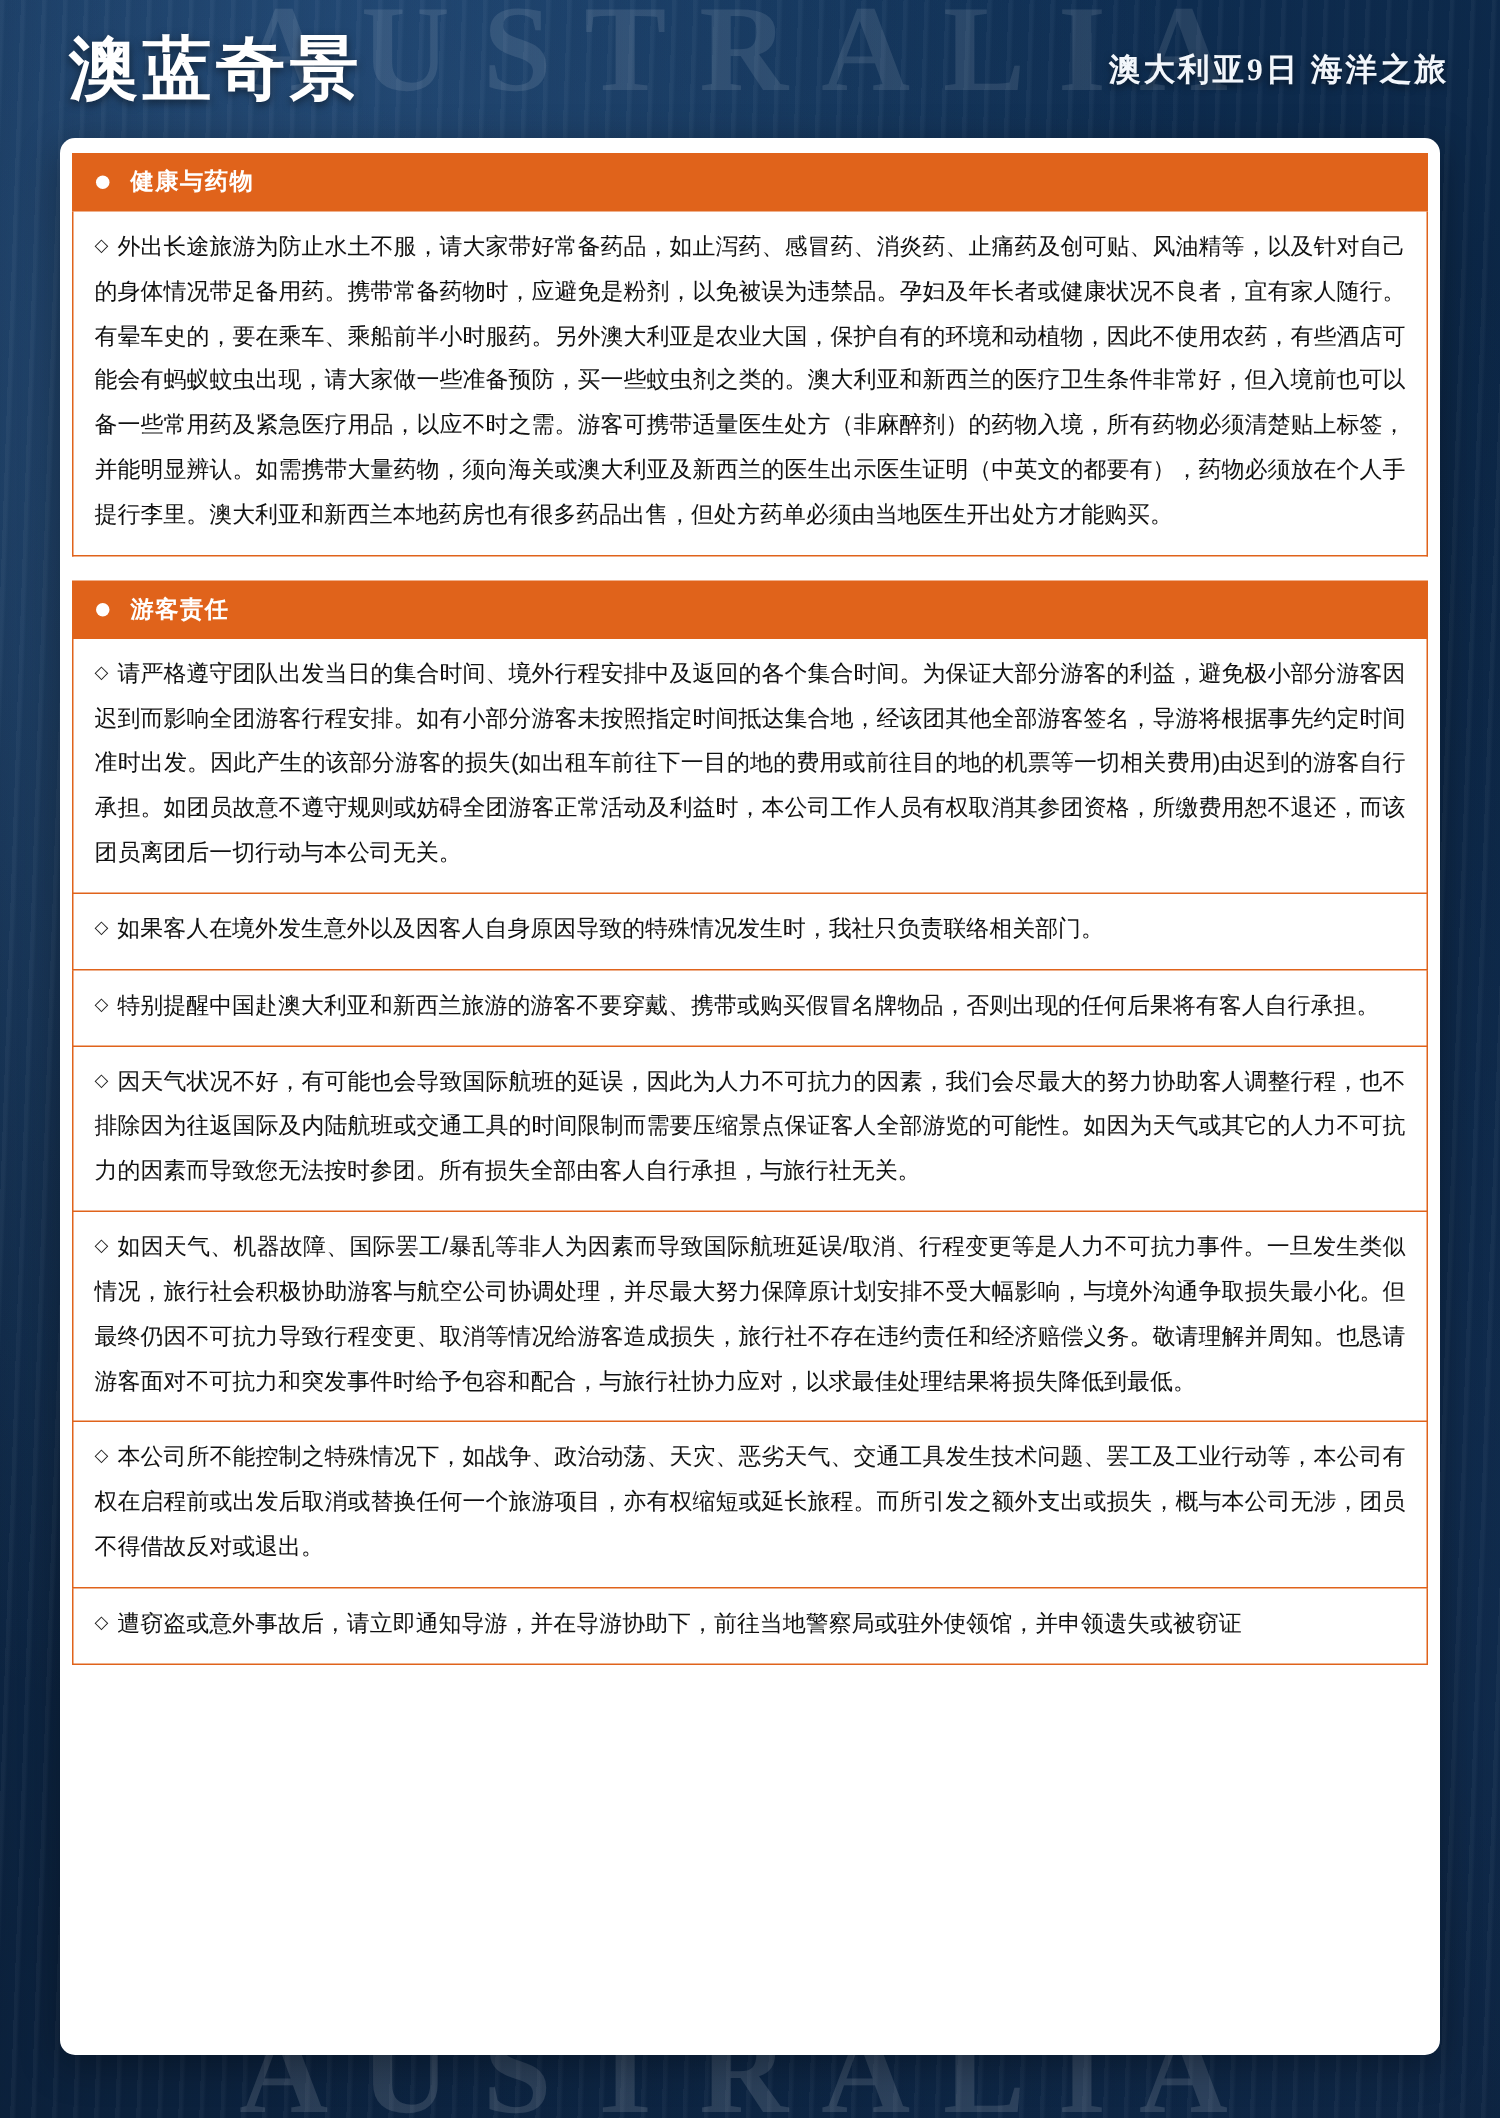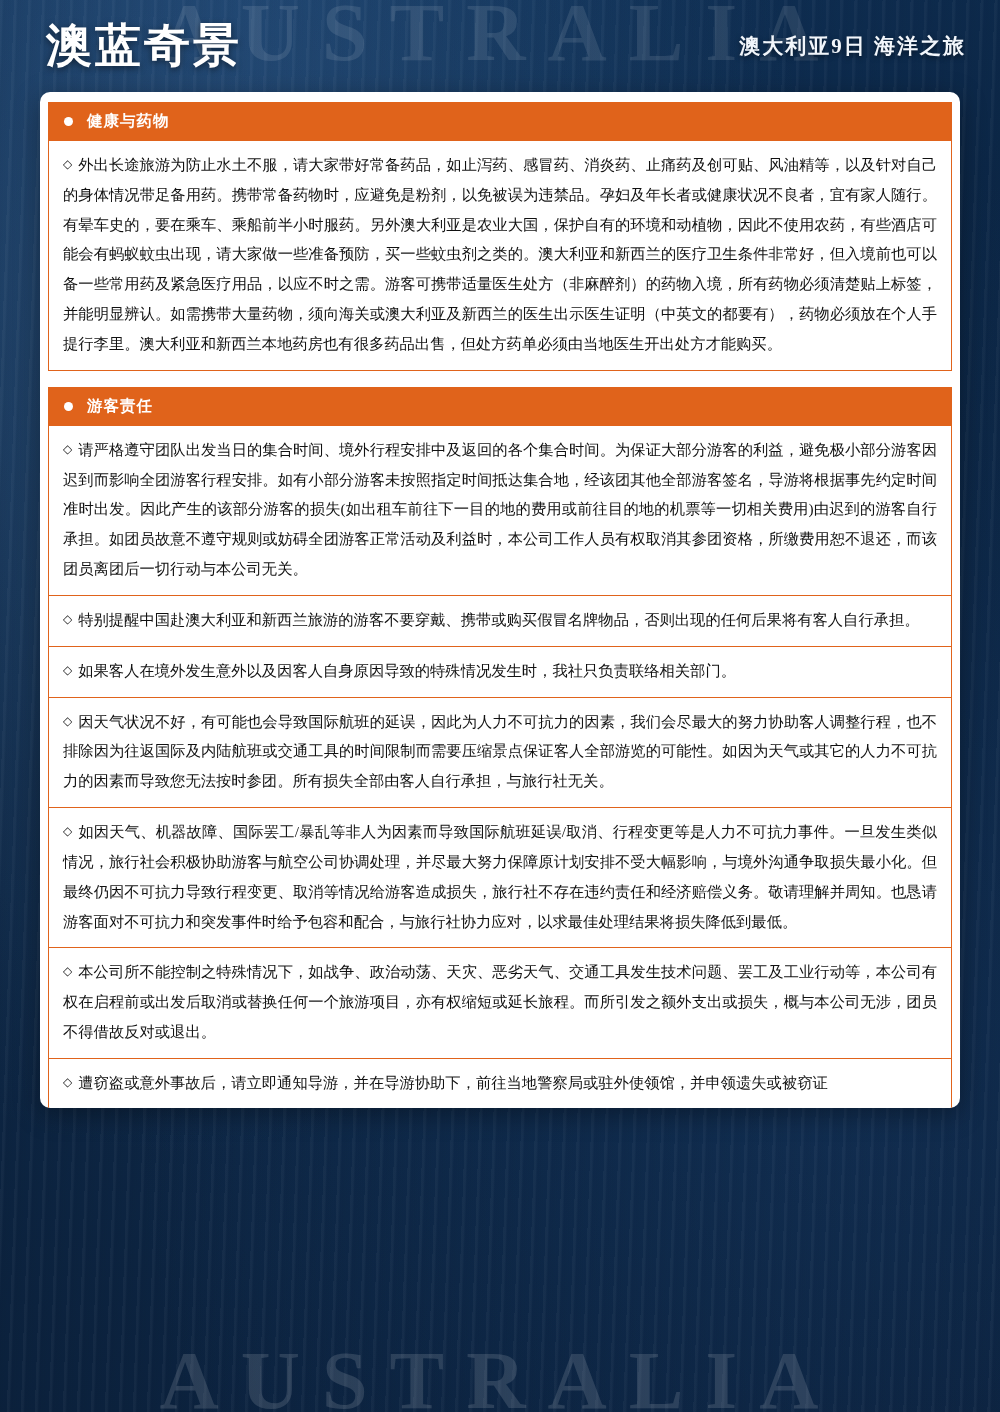--- a/index.html
+++ b/index.html
@@ -82,28 +82,27 @@
     font-weight: 700;
     color: #f2f6fb;
     letter-spacing: 2px;
     text-shadow: 0 2px 5px rgba(0,0,0,0.5);
   }
   .sheet {
     position: absolute;
     left: 40px;
     top: 92px;
     width: 920px;
-    height: 1016px;
+    height: 1278px;
     background: #ffffff;
     border-radius: 10px;
     box-shadow: 0 6px 26px rgba(0,0,0,0.35);
     overflow: hidden;
     box-sizing: border-box;
     padding: 10px 8px 16px 8px;
-    font-family: Liberation Serif, serif;
   }
   .content {
     position: relative;
     width: 904px;
     margin: 0 auto;
   }
   .section-head {
     background: #e0631b;
     color: #ffffff;
     font-size: 15.5px;
@@ -163,21 +162,21 @@
         <div class="section-head">
           <span class="bullet"></span>
           <span>健康与药物</span>
         </div>
         <div class="para"><span class="diamond">◇</span><span>外出长途旅游为防止水土不服，请大家带好常备药品，如止泻药、感冒药、消炎药、止痛药及创可贴、风油精等，以及针对自己的身体情况带足备用药。携带常备药物时，应避免是粉剂，以免被误为违禁品。孕妇及年长者或健康状况不良者，宜有家人随行。有晕车史的，要在乘车、乘船前半小时服药。另外澳大利亚是农业大国，保护自有的环境和动植物，因此不使用农药，有些酒店可能会有蚂蚁蚊虫出现，请大家做一些准备预防，买一些蚊虫剂之类的。澳大利亚和新西兰的医疗卫生条件非常好，但入境前也可以备一些常用药及紧急医疗用品，以应不时之需。游客可携带适量医生处方（非麻醉剂）的药物入境，所有药物必须清楚贴上标签，并能明显辨认。如需携带大量药物，须向海关或澳大利亚及新西兰的医生出示医生证明（中英文的都要有），药物必须放在个人手提行李里。澳大利亚和新西兰本地药房也有很多药品出售，但处方药单必须由当地医生开出处方才能购买。</span></div>
         <div class="section-head">
           <span class="bullet"></span>
           <span>游客责任</span>
         </div>
         <div class="para"><span class="diamond">◇</span><span>请严格遵守团队出发当日的集合时间、境外行程安排中及返回的各个集合时间。为保证大部分游客的利益，避免极小部分游客因迟到而影响全团游客行程安排。如有小部分游客未按照指定时间抵达集合地，经该团其他全部游客签名，导游将根据事先约定时间准时出发。因此产生的该部分游客的损失(如出租车前往下一目的地的费用或前往目的地的机票等一切相关费用)由迟到的游客自行承担。如团员故意不遵守规则或妨碍全团游客正常活动及利益时，本公司工作人员有权取消其参团资格，所缴费用恕不退还，而该团员离团后一切行动与本公司无关。</span></div>
+        <div class="para"><span class="diamond">◇</span><span>如果客人在境外发生意外以及因客人自身原因导致的特殊情况发生时，我社只负责联络相关部门。</span></div>
         <div class="para"><span class="diamond">◇</span><span>特别提醒中国赴澳大利亚和新西兰旅游的游客不要穿戴、携带或购买假冒名牌物品，否则出现的任何后果将有客人自行承担。</span></div>
-        <div class="para"><span class="diamond">◇</span><span>如果客人在境外发生意外以及因客人自身原因导致的特殊情况发生时，我社只负责联络相关部门。</span></div>
         <div class="para"><span class="diamond">◇</span><span>因天气状况不好，有可能也会导致国际航班的延误，因此为人力不可抗力的因素，我们会尽最大的努力协助客人调整行程，也不排除因为往返国际及内陆航班或交通工具的时间限制而需要压缩景点保证客人全部游览的可能性。如因为天气或其它的人力不可抗力的因素而导致您无法按时参团。所有损失全部由客人自行承担，与旅行社无关。</span></div>
         <div class="para"><span class="diamond">◇</span><span>如因天气、机器故障、国际罢工/暴乱等非人为因素而导致国际航班延误/取消、行程变更等是人力不可抗力事件。一旦发生类似情况，旅行社会积极协助游客与航空公司协调处理，并尽最大努力保障原计划安排不受大幅影响，与境外沟通争取损失最小化。但最终仍因不可抗力导致行程变更、取消等情况给游客造成损失，旅行社不存在违约责任和经济赔偿义务。敬请理解并周知。也恳请游客面对不可抗力和突发事件时给予包容和配合，与旅行社协力应对，以求最佳处理结果将损失降低到最低。</span></div>
         <div class="para"><span class="diamond">◇</span><span>本公司所不能控制之特殊情况下，如战争、政治动荡、天灾、恶劣天气、交通工具发生技术问题、罢工及工业行动等，本公司有权在启程前或出发后取消或替换任何一个旅游项目，亦有权缩短或延长旅程。而所引发之额外支出或损失，概与本公司无涉，团员不得借故反对或退出。</span></div>
         <div class="para"><span class="diamond">◇</span><span>遭窃盗或意外事故后，请立即通知导游，并在导游协助下，前往当地警察局或驻外使领馆，并申领遗失或被窃证</span></div>
       </div>
   </div>
 </div>
 
 </body></html>

